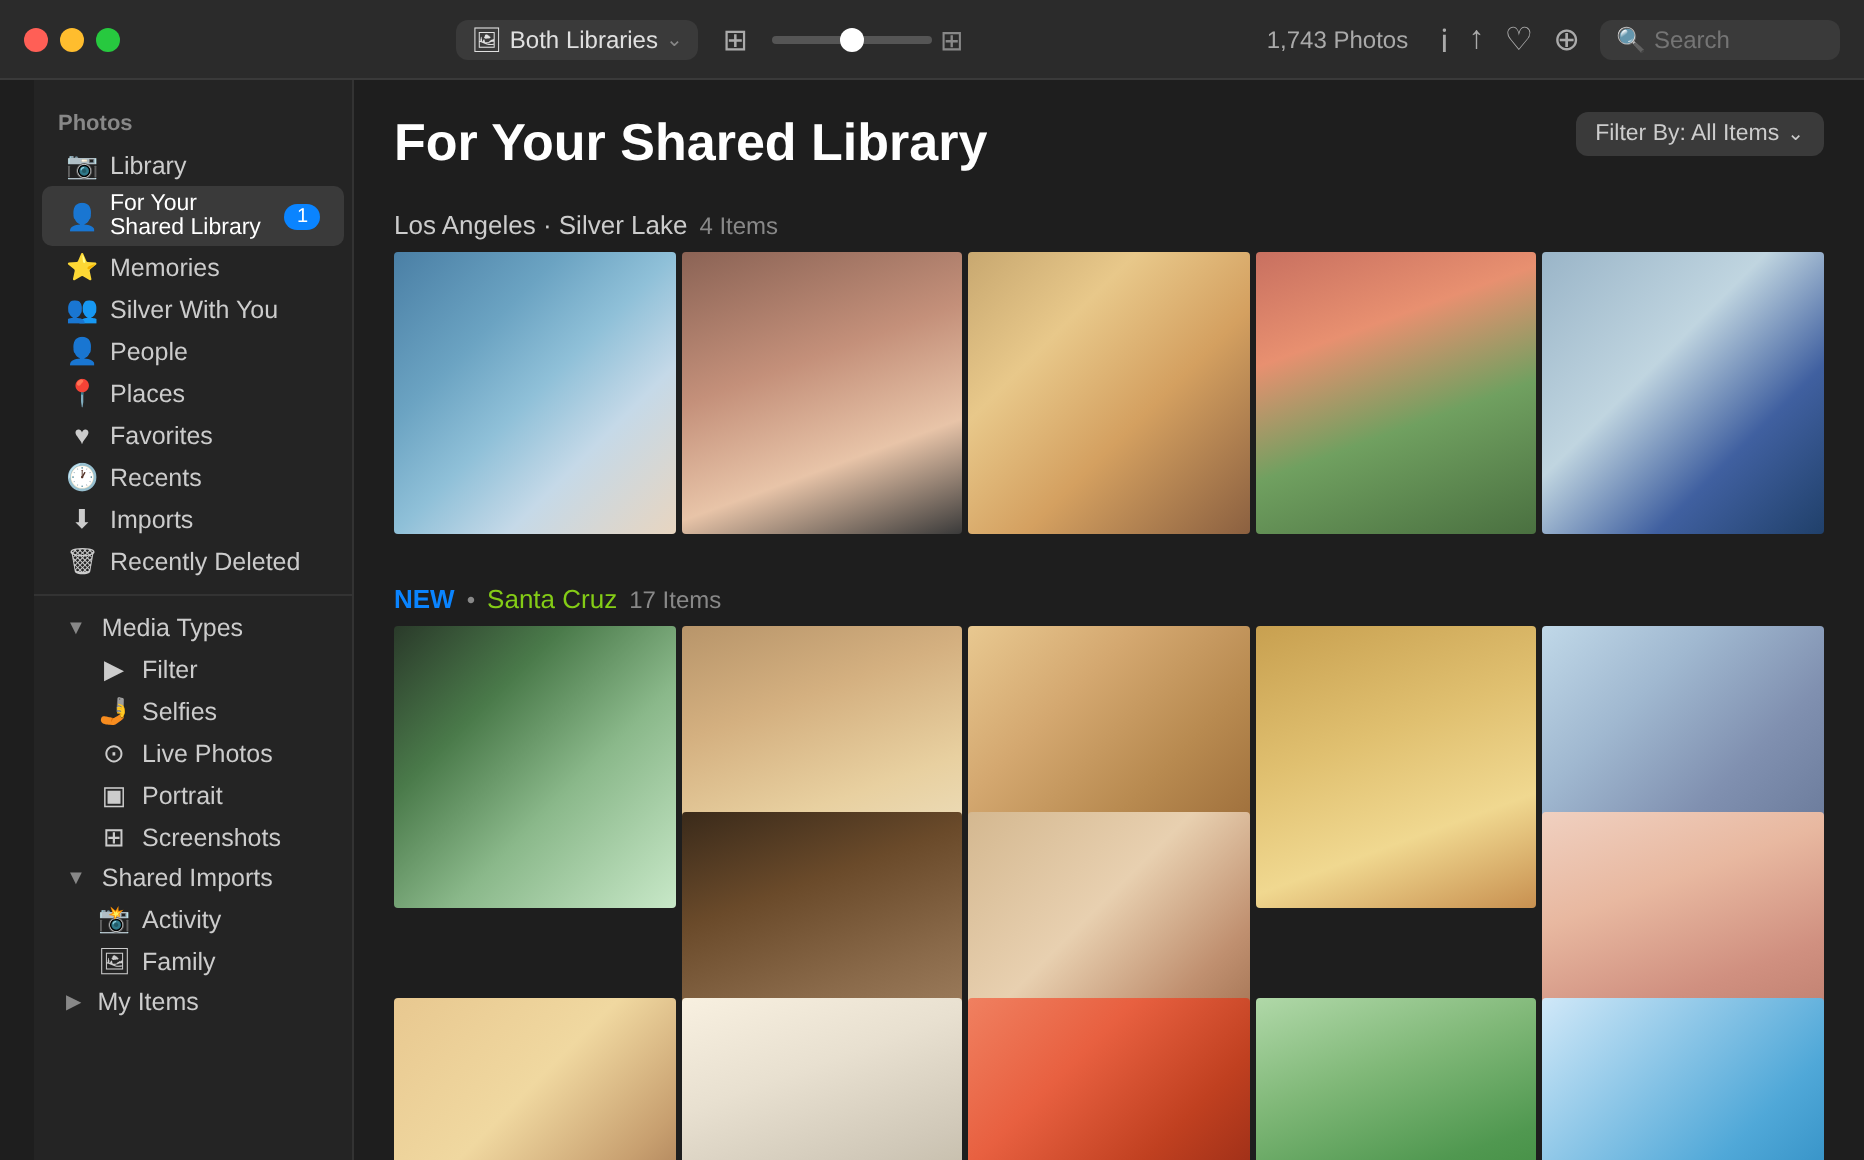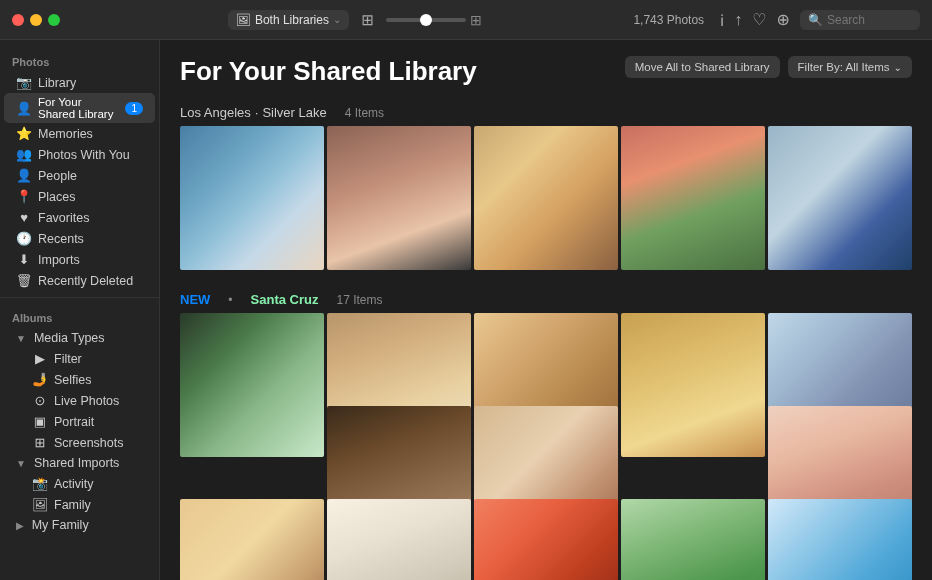--- a/index.html
+++ b/index.html
@@ -103,20 +103,21 @@
       color: #aaa;
       font-size: 12px;
       width: 90px;
     }
 
     
     .main-layout {
       display: flex;
       flex: 1;
       overflow: hidden;
+      margin-left: 17px;
     }
 
     
     .sidebar {
       width: 160px;
       background: #242424;
       border-right: 1px solid #333;
       overflow-y: auto;
       flex-shrink: 0;
       padding: 8px 0;
@@ -214,21 +215,21 @@
       gap: 4px;
     }
 
     
     .photo-section {
       margin-bottom: 16px;
     }
     .photo-section-header {
       display: flex;
       align-items: center;
-      gap: 18px;
+      gap: 6px;
       margin-bottom: 6px;
       font-size: 12px;
       color: #888;
     }
     .new-badge {
       color: #0a84ff;
       font-weight: 700;
       font-size: 13px;
     }
     .photo-cell {
@@ -342,21 +343,21 @@
       <span class="sidebar-icon">👤</span>
       <span style="font-size:11.5px;">For Your Shared Library</span>
       <span class="badge">1</span>
     </div>
     <div class="sidebar-item">
       <span class="sidebar-icon">⭐</span>
       <span>Memories</span>
     </div>
     <div class="sidebar-item">
       <span class="sidebar-icon">👥</span>
-      <span>Photos With You</span>
+      <span>Silver With You</span>
     </div>
     <div class="sidebar-item">
       <span class="sidebar-icon">👤</span>
       <span>People</span>
     </div>
     <div class="sidebar-item">
       <span class="sidebar-icon">📍</span>
       <span>Places</span>
     </div>
     <div class="sidebar-item">
@@ -371,21 +372,20 @@
       <span class="sidebar-icon">⬇</span>
       <span>Imports</span>
     </div>
     <div class="sidebar-item">
       <span class="sidebar-icon">🗑</span>
       <span>Recently Deleted</span>
     </div>
 
     <div class="section-divider"></div>
 
-    <div class="sidebar-section-label">Albums</div>
 
     <div class="sidebar-item">
       <span class="disclosure-triangle">▼</span>
       <span>Media Types</span>
     </div>
     <div class="sidebar-item sidebar-sub-item">
       <span class="sidebar-icon">▶</span>
       <span>Filter</span>
     </div>
     <div class="sidebar-item sidebar-sub-item">
@@ -413,30 +413,29 @@
       <span class="sidebar-icon">📸</span>
       <span>Activity</span>
     </div>
     <div class="sidebar-item sidebar-sub-item">
       <span class="sidebar-icon">🖼</span>
       <span>Family</span>
     </div>
 
     <div class="sidebar-item">
       <span class="disclosure-triangle">▶</span>
-      <span>My Family</span>
+      <span>My Items</span>
     </div>
   </div>
 
   <div class="content">
     <div class="content-header">
       <div style="display:flex; justify-content:space-between; align-items:flex-start;">
         <h1 class="page-title">For Your Shared Library</h1>
         <div class="action-buttons">
-          <button class="btn-move-all">Move All to Shared Library</button>
           <button class="btn-filter">
             <span>Filter By: All Items</span>
             <span style="font-size:10px;">⌄</span>
           </button>
         </div>
       </div>
     </div>
 
     <div class="photo-section">
       <div class="photo-section-header">
@@ -449,21 +448,21 @@
         <div class="photo-cell photo-3"></div>
         <div class="photo-cell photo-4"></div>
         <div class="photo-cell photo-5"></div>
       </div>
     </div>
 
     <div class="photo-section">
       <div class="photo-section-header">
         <span class="new-badge">NEW</span>
         <span style="color:#888;">•</span>
-        <span style="color:#86efac;font-weight:700;font-size:13px;">Santa Cruz</span>
+        <span style="color:#84cc16;font-weight:400;font-size:13px;">Santa Cruz</span>
         <span style="color:#888;font-size:12px;">17 Items</span>
       </div>
       <div class="santa-cruz-grid">
         <div class="photo-cell photo-6 sc-cell-1"></div>
         <div class="photo-cell photo-7 sc-cell-2"></div>
         <div class="photo-cell photo-8 sc-cell-3"></div>
         <div class="photo-cell photo-9 sc-cell-4"></div>
         <div class="photo-cell photo-10 sc-cell-5"></div>
         <div class="photo-cell photo-11 sc-cell-6"></div>
         <div class="photo-cell photo-12 sc-cell-7"></div>

